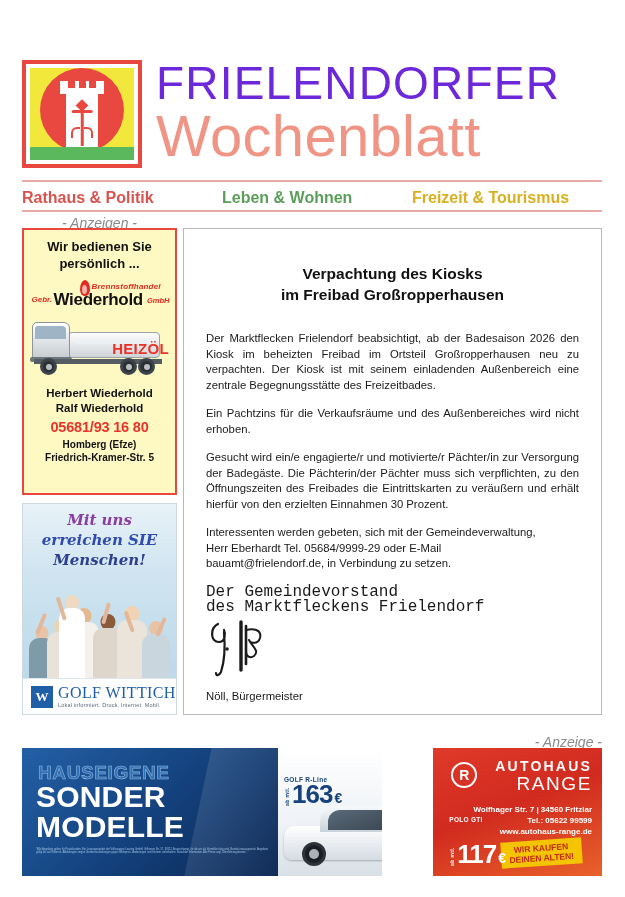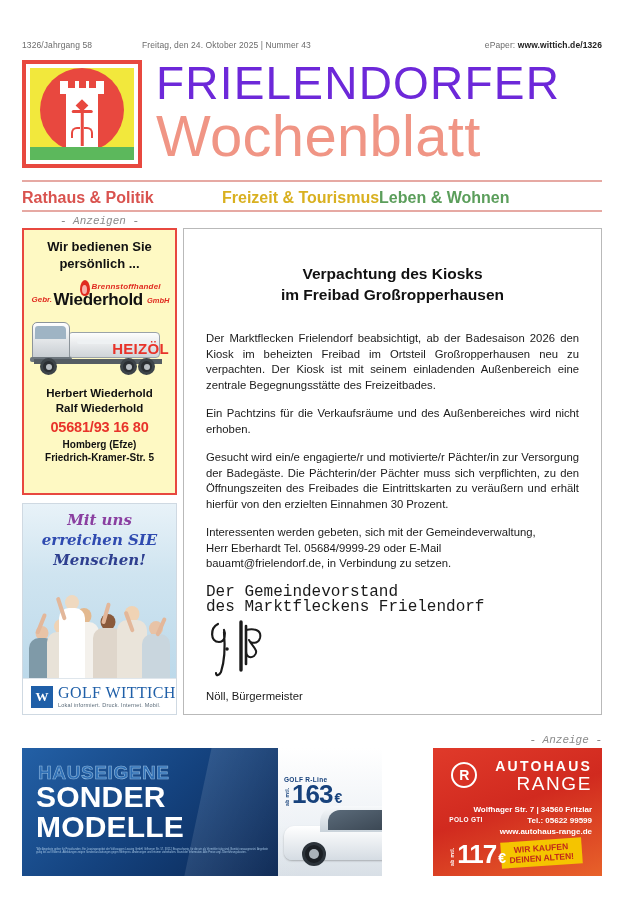--- a/index.html
+++ b/index.html
@@ -61,21 +61,21 @@
   .nav-rule { position:absolute; left:22px; top:180px; width:580px; height:1.5px; background:#e6a9a3; }
   .nav { position:absolute; left:22px; top:186px; width:580px; height:24px;
          display:flex; align-items:center; font-size:16px; font-weight:bold; }
   .nav-item { white-space:nowrap; }
   .nav-1 { color:#d9534f; width:200px; }
   .nav-2 { color:#5b9e5b; width:190px; }
   .nav-3 { color:#d9b020; }
   .nav-rule2 { position:absolute; left:22px; top:210px; width:580px; height:1.5px; background:#e6a9a3; }
 
   
-  .ad-label { position:absolute; font-size:11px; font-style:italic; color:#8a8a8a;font-family:Liberation Mono, monospace; }
+  .ad-label { position:absolute; font-size:14px; font-style:italic; color:#8a8a8a; }
   .ad-label-left { left:22px; top:215px; width:155px; text-align:center; }
   .ad-label-bottom { left:440px; top:734px; width:162px; text-align:right; }
 
   
   .ad-wiederhold {
     position:absolute; left:22px; top:228px; width:155px; height:267px;
     border:2px solid #e8483f; background:#fef9c3; padding:8px 6px 6px;
     display:flex; flex-direction:column; align-items:center;
   }
   .wh-head { font-size:13px; font-weight:bold; color:#111; text-align:center; line-height:17px; }
@@ -221,27 +221,20 @@
   .polo-num { font-size:26px; font-weight:bold; line-height:24px; letter-spacing:-1px;margin-top:20px; }
   .polo-eur { font-size:14px; font-weight:bold; }
   .car-swoosh { position:absolute; right:150px; top:0; width:70px; height:100%;
                 background:#fff; transform:skewX(-16px); }
 </style>
 </head>
 <body>
 
 <div class="page">
 
-  <div class="meta-bar">
-    <div class="meta-left">1326/Jahrgang 58</div>
-    <div class="meta-center">Freitag, den 24. Oktober 2025 | Nummer 43</div>
-    <div class="meta-right">
-      <span>ePaper: </span><b>www.wittich.de/1326</b>
-    </div>
-  </div>
 
   <div class="masthead">
     <div class="crest">
       <div class="crest-inner">
         <div class="crest-circle"></div>
         <div class="crest-grass"></div>
         <div class="crest-tower"></div>
         <div class="crest-batt">
             <i></i>
           </div>
@@ -253,22 +246,22 @@
     </div>
     <div class="title-wrap">
       <div class="title-main">FRIELENDORFER</div>
       <div class="title-sub">Wochenblatt</div>
     </div>
   </div>
 
   <div class="nav-rule"></div>
   <div class="nav">
     <div class="nav-item nav-1">Rathaus &amp; Politik</div>
+    <div class="nav-item nav-2">Leben &amp; Wohnen</div>
     <div class="nav-item nav-3">Freizeit &amp; Tourismus</div>
-    <div class="nav-item nav-2">Leben &amp; Wohnen</div>
   </div>
   <div class="nav-rule2"></div>
 
   <div class="ad-label ad-label-left">- Anzeigen -</div>
   <div class="ad-label ad-label-bottom">- Anzeige -</div>
 
   <div class="ad-wiederhold">
     <div class="wh-head">
       <span>Wir bedienen Sie</span><br>
       <span>persönlich ...</span>

